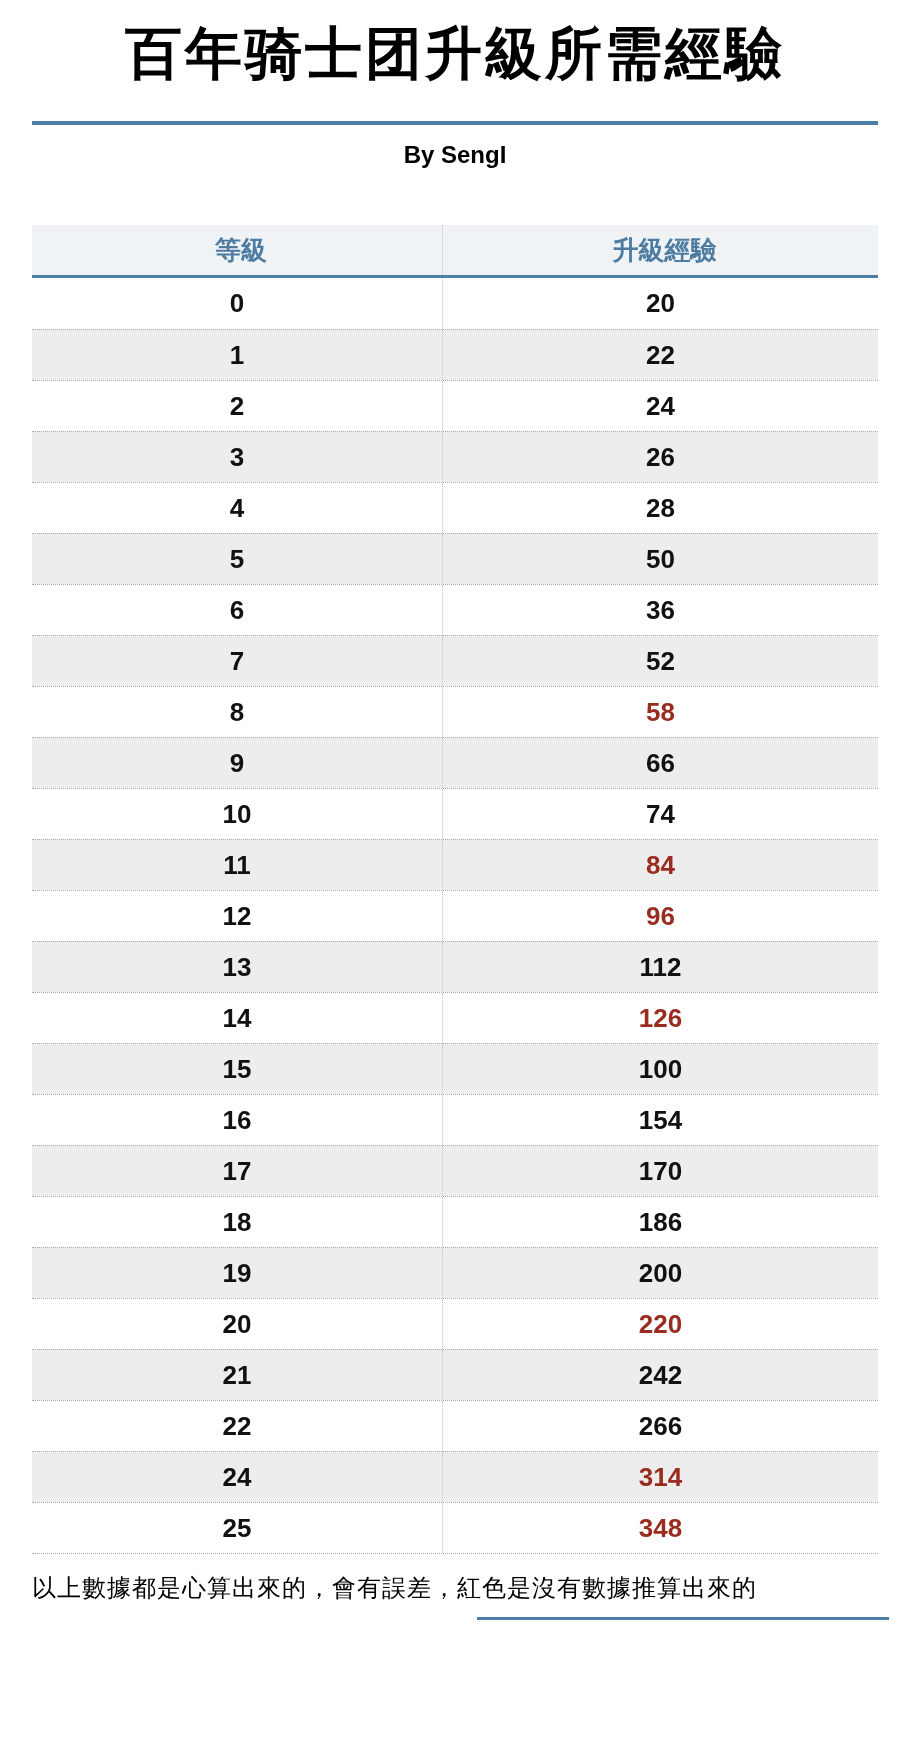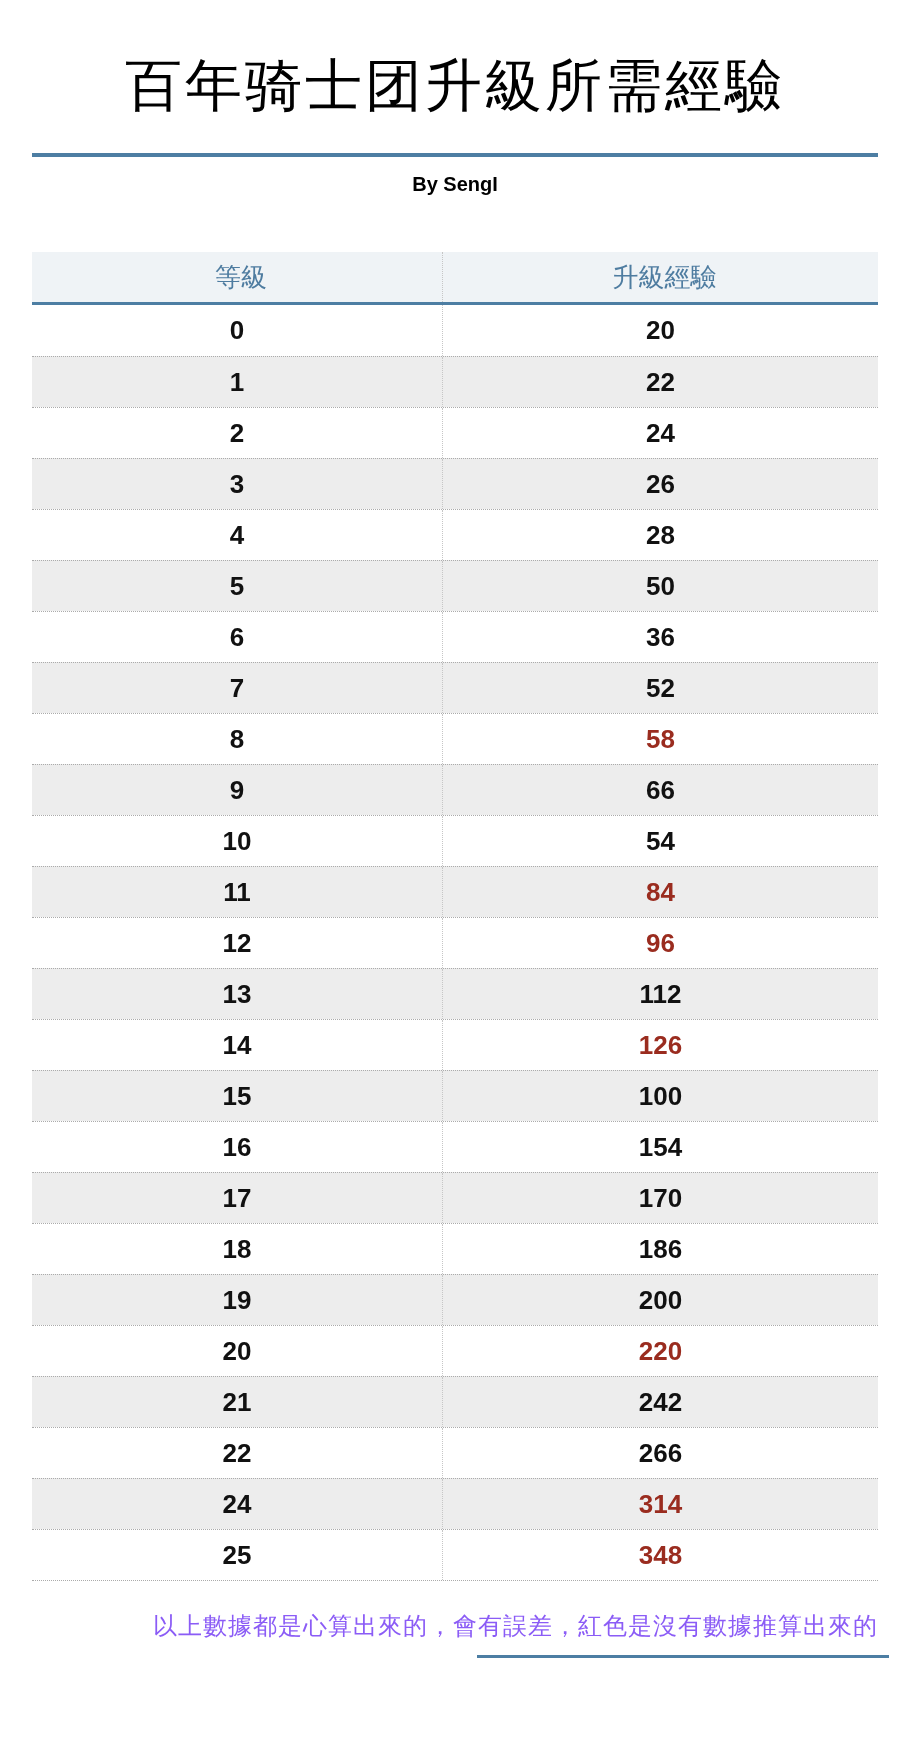--- a/index.html
+++ b/index.html
@@ -17,59 +17,59 @@
     width: 910px;
     height: 1752px;
     font-family: "Liberation Sans", "DejaVu Sans", sans-serif;
     color: var(--ink);
     overflow: hidden;
   }
   .page { width: 910px; }
   .content { width: 846px; margin: 0 auto; }
 
   .title {
-    padding-top: 52px;
+    padding-top: 20px;
     text-align: center;
     font-size: 57px;
-    font-weight: 400;
+    font-weight: 700;
     letter-spacing: 3px;
     line-height: 1.18;
     color: #000000;
   }
   .title-divider {
     width: 846px;
     height: 4px;
     background: var(--accent);
     margin: 34px auto 0 auto;
   }
   .byline {
     margin-top: 16px;
     text-align: center;
-    font-size: 20px;
+    font-size: 24px;
     font-weight: 700;
     color: #000000;
   }
 
   .table {
     margin-top: 56px;
     width: 846px;
     border-bottom: 1px dotted var(--dot);
   }
   .thead {
     display: flex;
     height: 53px;
     background: var(--header-bg);
     border-bottom: 3px solid var(--accent);
   }
   .th {
     display: flex;
     align-items: center;
     justify-content: center;
     font-size: 26px;
-    font-weight: 400;
+    font-weight: 700;
     color: var(--header-text);
     padding-left: 8px;
   }
   .trow {
     display: flex;
     height: 51px;
     background: #ffffff;
   }
   .trow:nth-child(even) { background: var(--row-alt); }
   .trow + .trow { border-top: 1px dotted var(--dot); }
@@ -79,26 +79,26 @@
     justify-content: center;
     font-size: 26px;
     font-weight: 700;
     color: var(--ink);
   }
   .col-level { width: 48.6%; border-right: 1px dotted #c6c6c6; }
   .col-exp   { width: 51.4%; }
   .cell.red  { color: var(--red); }
 
   .footer-note {
-    margin-top: 29px;
-    text-align: right;
+    margin-top: 18px;
+    text-align: left;
     font-size: 24px;
     font-weight: 400;
     letter-spacing: 1px;
-    color: #8b5cf6;
+    color: #000000;
   }
   .footer-rule {
     margin-top: 13px;
     margin-left: 445px;
     width: 412px;
     height: 3px;
     background: var(--accent);
   }
 </style>
 </head>
@@ -154,21 +154,21 @@
           <div class="trow">
             <div class="cell col-level">8</div>
             <div class="cell col-exp red">58</div>
           </div>
           <div class="trow">
             <div class="cell col-level">9</div>
             <div class="cell col-exp">66</div>
           </div>
           <div class="trow">
             <div class="cell col-level">10</div>
-            <div class="cell col-exp">54</div>
+            <div class="cell col-exp">74</div>
           </div>
           <div class="trow">
             <div class="cell col-level">11</div>
             <div class="cell col-exp red">84</div>
           </div>
           <div class="trow">
             <div class="cell col-level">12</div>
             <div class="cell col-exp red">96</div>
           </div>
           <div class="trow">

